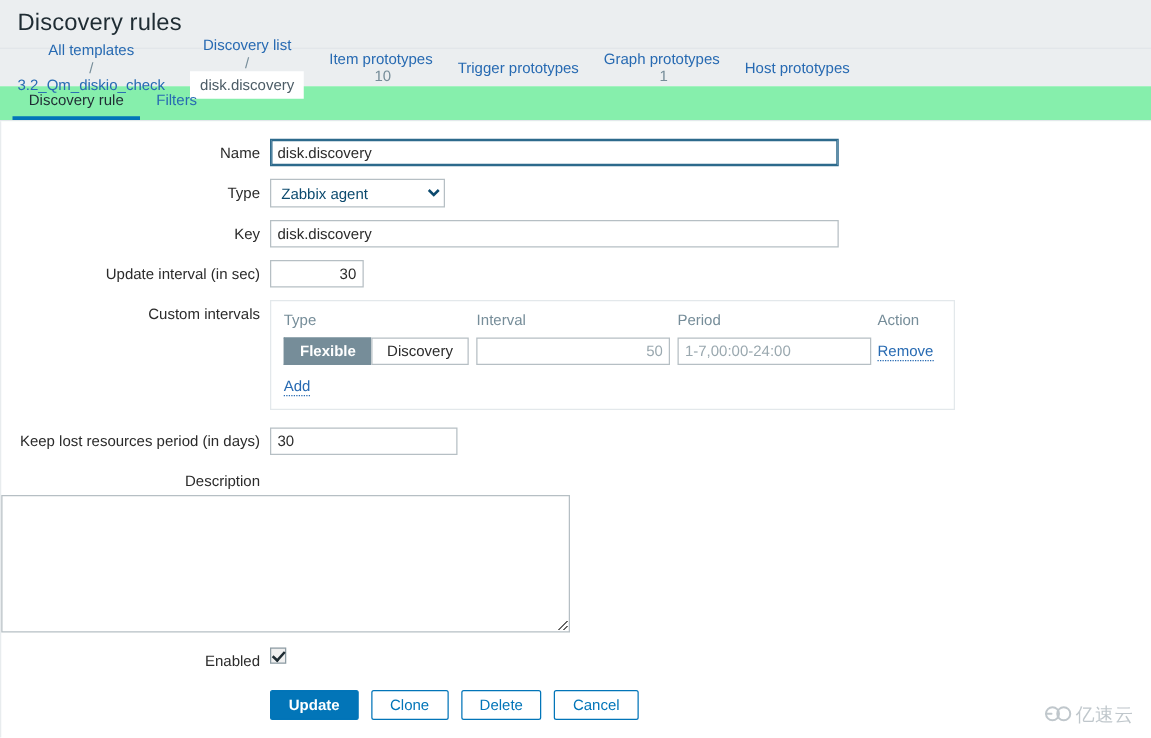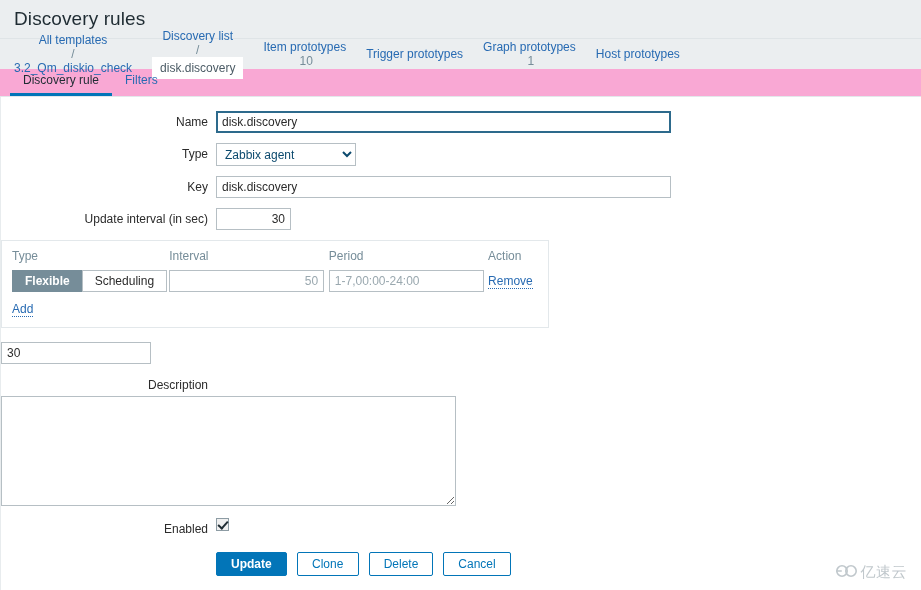--- a/index.html
+++ b/index.html
@@ -68,21 +68,21 @@
   }
   .crumb-gap { width: 20px; }
   .crumb-count {
     color: #768d99;
     font-size: 12px;
     margin-left: 3px;
   }
 
   
   .tab-bar {
-    background: #f9a8d4;
+    background: #86efac;
     height: 28px;
     display: flex;
     align-items: flex-end;
     padding-left: 10px;
     box-sizing: border-box;
     border-bottom: 1px solid #e3e8eb;
   }
   .tab {
     padding: 4px 13px 6px 13px;
     font-size: 12px;
@@ -360,57 +360,59 @@
   </div>
 
   <div class="form-row">
     <div class="form-label">Update interval (in sec)</div>
     <div class="form-control">
       <input type="text" class="inp-interval-sec" value="30" style="">
     </div>
   </div>
 
   <div class="form-row">
+    <div class="form-label">Custom intervals</div>
     <div class="form-control">
       <div class="intervals-box">
         <table class="iv-table">
           <thead>
             <tr>
               <th class="iv-th-type">Type</th>
               <th class="iv-th-int">Interval</th>
               <th class="iv-th-period">Period</th>
               <th class="iv-th-action">Action</th>
             </tr>
           </thead>
           <tbody>
             <tr>
               <td>
                 <div class="toggle-group">
                   <button class="toggle-btn sel">Flexible</button>
-                  <button class="toggle-btn">Scheduling</button>
+                  <button class="toggle-btn">Discovery</button>
                 </div>
               </td>
               <td>
                 <input type="text" class="inp-iv-interval ph-right" placeholder="50" style="">
               </td>
               <td>
                 <input type="text" class="inp-iv-period" placeholder="1-7,00:00-24:00" style="">
               </td>
               <td>
                 <span class="link-btn">Remove</span>
               </td>
             </tr>
           </tbody>
         </table>
         <span class="link-btn add-link">Add</span>
       </div>
     </div>
   </div>
 
   <div class="form-row" style="margin-top:14px;">
+    <div class="form-label">Keep lost resources period (in days)</div>
     <div class="form-control">
       <input type="text" class="inp-keep" value="30" style="">
     </div>
   </div>
 
   <div class="form-row" style="margin-top:5px;flex-direction:column;">
     <div class="form-label">Description</div>
     <div class="form-control">
       <textarea style=""></textarea>
     </div>

